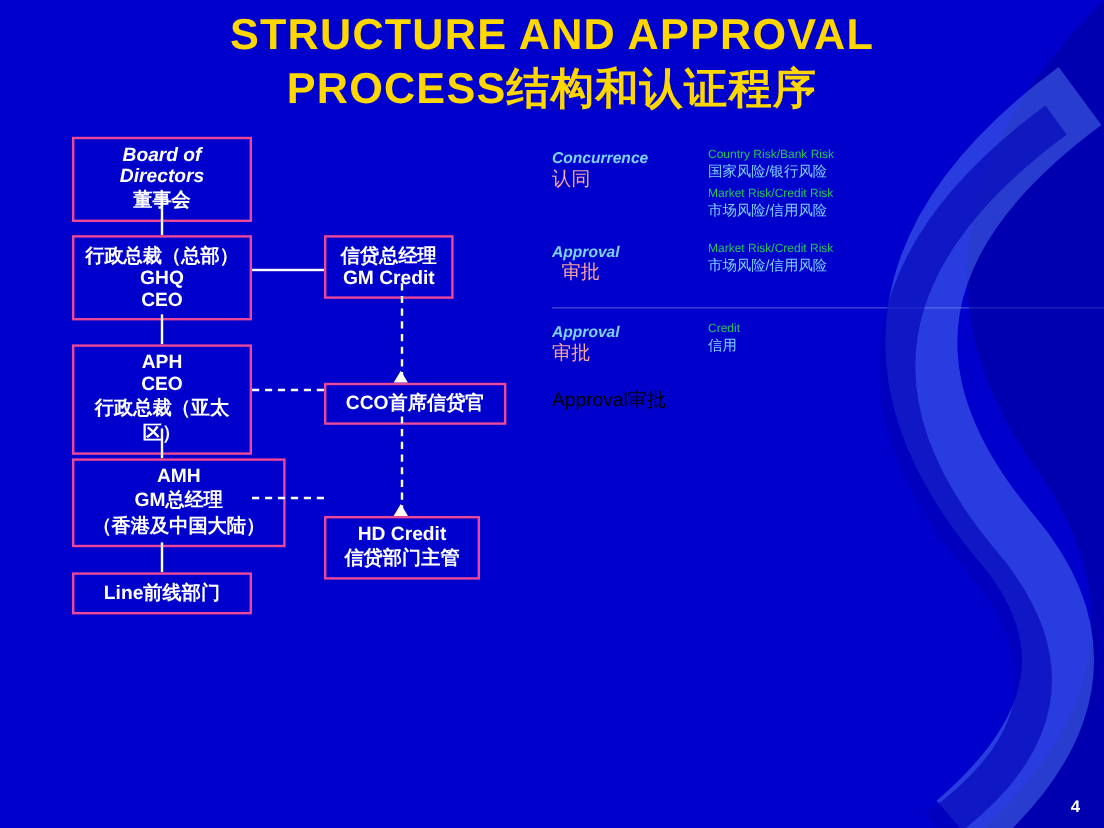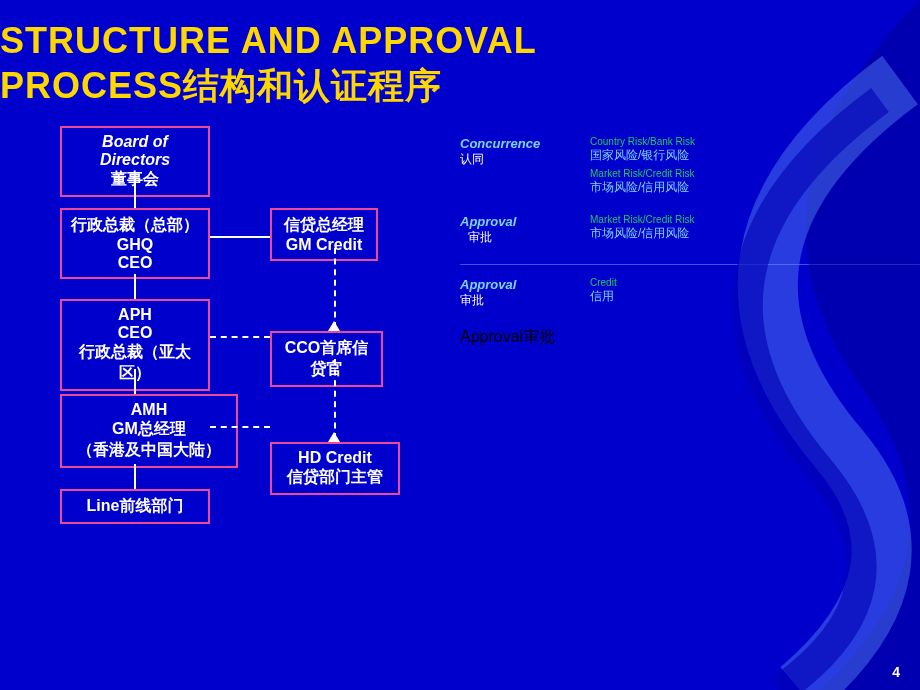--- a/index.html
+++ b/index.html
@@ -25,22 +25,22 @@
 
     .content {
       position: relative;
       z-index: 1;
       width: 100%;
       height: 100%;
     }
 
     
     .title {
-      text-align: left;
-      padding-top: 18px;
+      text-align: center;
+      padding-top: 6px;
       line-height: 1.25;
     }
     .title-text {
       font-size: 36px;
       font-weight: bold;
       color: #FFD700;
       letter-spacing: 1px;
       font-family: Arial, sans-serif;
     }
 
@@ -73,22 +73,22 @@
       flex-shrink: 0;
     }
 
     .info-label .en-label {
       font-size: 13px;
       font-weight: bold;
       color: #7dd3fc;
       font-style: italic;
     }
     .info-label .zh-label {
-      font-size: 12px;
-      color: #ffffff;
+      font-size: 16px;
+      color: #fca5a5;
     }
     .info-content .en-content-bold {
       font-size: 10px;
       font-weight: normal;
       color: #22c55e;
     }
     .info-content .zh-content-normal {
       font-size: 12px;
       color: #7dd3fc;
     }
@@ -199,21 +199,21 @@
           <div>信贷总经理</div>
           <div>GM Credit</div>
         </div>
       </div>
 
       <div style="position:absolute; left:304px; top:122px; width:0; height:80px; border-left:2px dashed white;"></div>
 
       <div style="position:absolute; left:298px; top:195px; width:0; height:0;
                   border-left:6px solid transparent; border-right:6px solid transparent; border-bottom:10px solid white;"></div>
 
-      <div style="position:absolute; left:240px; top:205px; width:113px;">
+      <div style="position:absolute; left:240px; top:205px; width:152px;">
         <div class="box-white">
           <div>CCO首席信贷官</div>
         </div>
       </div>
 
       <div style="position:absolute; left:304px; top:233px; width:0; height:80px; border-left:2px dashed white;"></div>
 
       <div style="position:absolute; left:298px; top:306px; width:0; height:0;
                   border-left:6px solid transparent; border-right:6px solid transparent; border-bottom:10px solid white;"></div>
 

